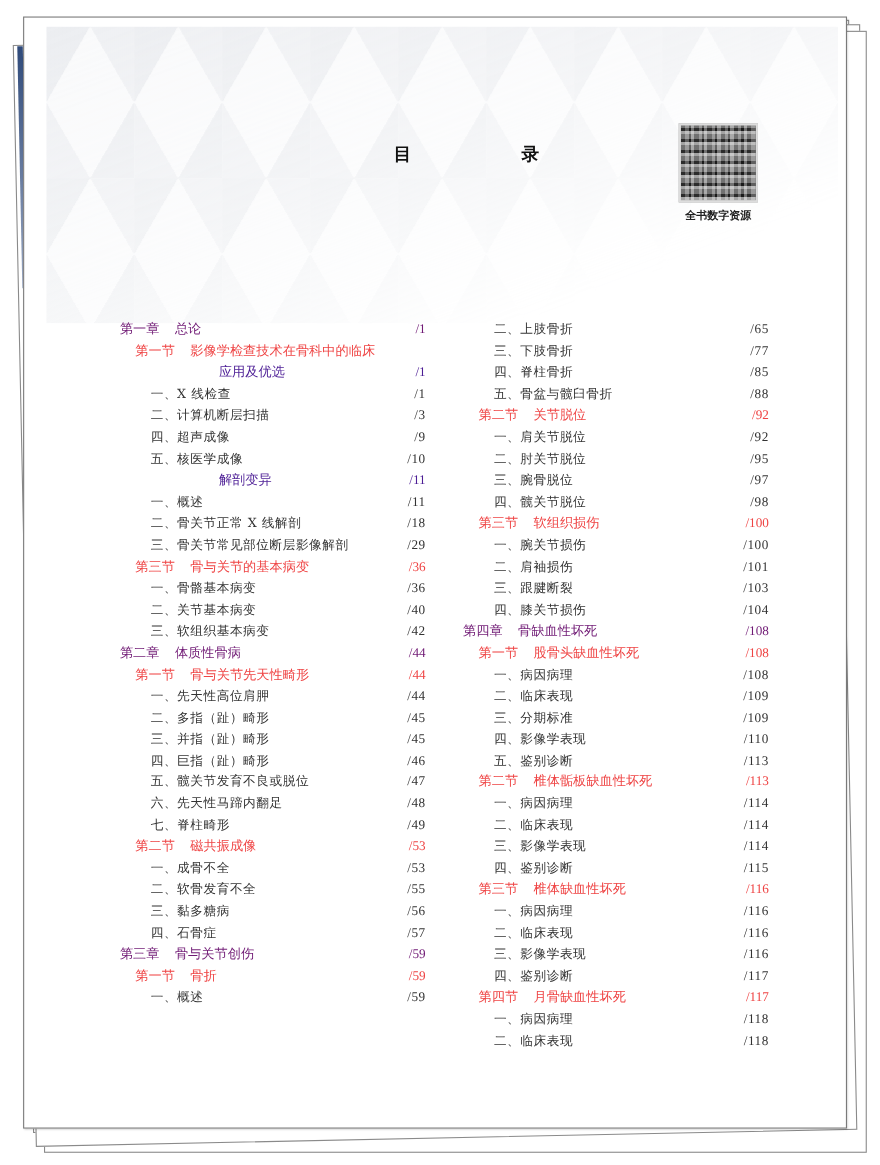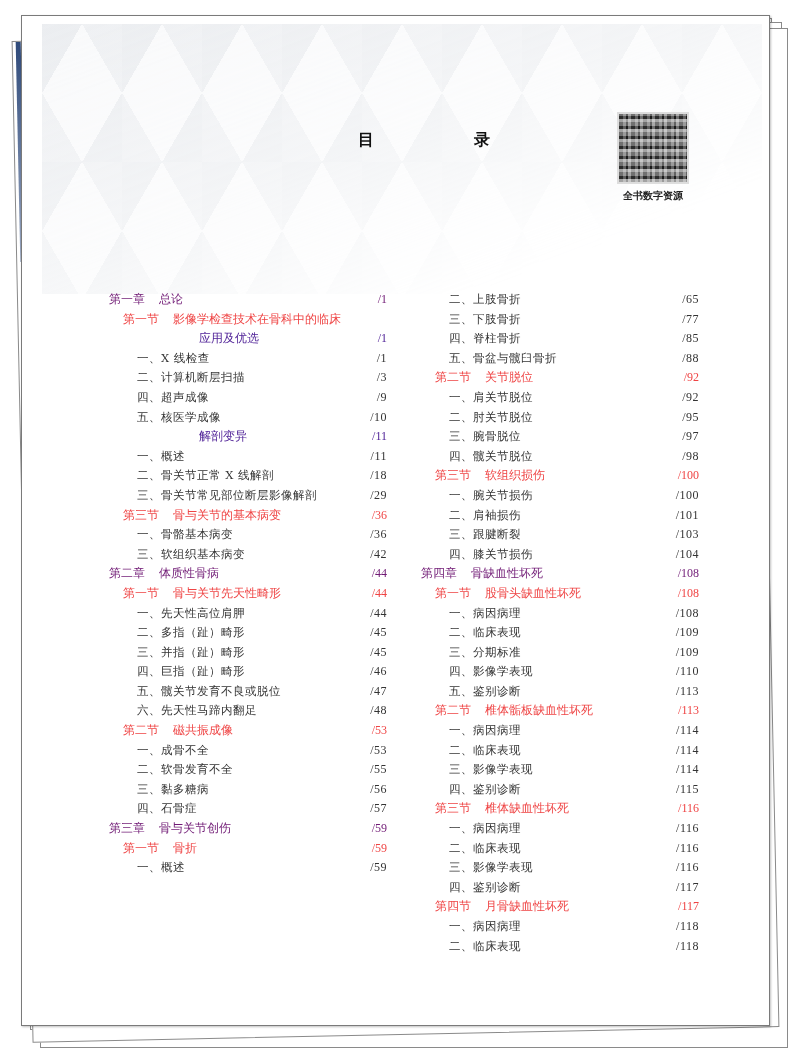--- a/index.html
+++ b/index.html
@@ -85,29 +85,31 @@
       <div class="row item"><span class="lbl">一、</span><span class="ttl">X 线检查</span><span class="pg">/1</span></div>
       <div class="row item"><span class="lbl">二、</span><span class="ttl">计算机断层扫描</span><span class="pg">/3</span></div>
       <div class="row item"><span class="lbl">四、</span><span class="ttl">超声成像</span><span class="pg">/9</span></div>
       <div class="row item"><span class="lbl">五、</span><span class="ttl">核医学成像</span><span class="pg">/10</span></div>
       <div class="row cont"><span class="ttl">解剖变异</span><span class="pg">/11</span></div>
       <div class="row item"><span class="lbl">一、</span><span class="ttl">概述</span><span class="pg">/11</span></div>
       <div class="row item"><span class="lbl">二、</span><span class="ttl">骨关节正常 X 线解剖</span><span class="pg">/18</span></div>
       <div class="row item"><span class="lbl">三、</span><span class="ttl">骨关节常见部位断层影像解剖</span><span class="pg">/29</span></div>
       <div class="row section"><span class="lbl">第三节</span><span class="ttl">骨与关节的基本病变</span><span class="pg">/36</span></div>
       <div class="row item"><span class="lbl">一、</span><span class="ttl">骨骼基本病变</span><span class="pg">/36</span></div>
+      <div class="row item"><span class="lbl">二、</span><span class="ttl">关节基本病变</span><span class="pg">/40</span></div>
       <div class="row item"><span class="lbl">三、</span><span class="ttl">软组织基本病变</span><span class="pg">/42</span></div>
       <div class="row chapter"><span class="lbl">第二章</span><span class="ttl">体质性骨病</span><span class="pg">/44</span></div>
       <div class="row section"><span class="lbl">第一节</span><span class="ttl">骨与关节先天性畸形</span><span class="pg">/44</span></div>
       <div class="row item"><span class="lbl">一、</span><span class="ttl">先天性高位肩胛</span><span class="pg">/44</span></div>
       <div class="row item"><span class="lbl">二、</span><span class="ttl">多指（趾）畸形</span><span class="pg">/45</span></div>
       <div class="row item"><span class="lbl">三、</span><span class="ttl">并指（趾）畸形</span><span class="pg">/45</span></div>
       <div class="row item"><span class="lbl">四、</span><span class="ttl">巨指（趾）畸形</span><span class="pg">/46</span></div>
       <div class="row item"><span class="lbl">五、</span><span class="ttl">髋关节发育不良或脱位</span><span class="pg">/47</span></div>
       <div class="row item"><span class="lbl">六、</span><span class="ttl">先天性马蹄内翻足</span><span class="pg">/48</span></div>
+      <div class="row item"><span class="lbl">七、</span><span class="ttl">脊柱畸形</span><span class="pg">/49</span></div>
       <div class="row section"><span class="lbl">第二节</span><span class="ttl">磁共振成像</span><span class="pg">/53</span></div>
       <div class="row item"><span class="lbl">一、</span><span class="ttl">成骨不全</span><span class="pg">/53</span></div>
       <div class="row item"><span class="lbl">二、</span><span class="ttl">软骨发育不全</span><span class="pg">/55</span></div>
       <div class="row item"><span class="lbl">三、</span><span class="ttl">黏多糖病</span><span class="pg">/56</span></div>
       <div class="row item"><span class="lbl">四、</span><span class="ttl">石骨症</span><span class="pg">/57</span></div>
       <div class="row chapter"><span class="lbl">第三章</span><span class="ttl">骨与关节创伤</span><span class="pg">/59</span></div>
       <div class="row section"><span class="lbl">第一节</span><span class="ttl">骨折</span><span class="pg">/59</span></div>
       <div class="row item"><span class="lbl">一、</span><span class="ttl">概述</span><span class="pg">/59</span></div>
     </div>
   <div class="col right" id="col-right">

